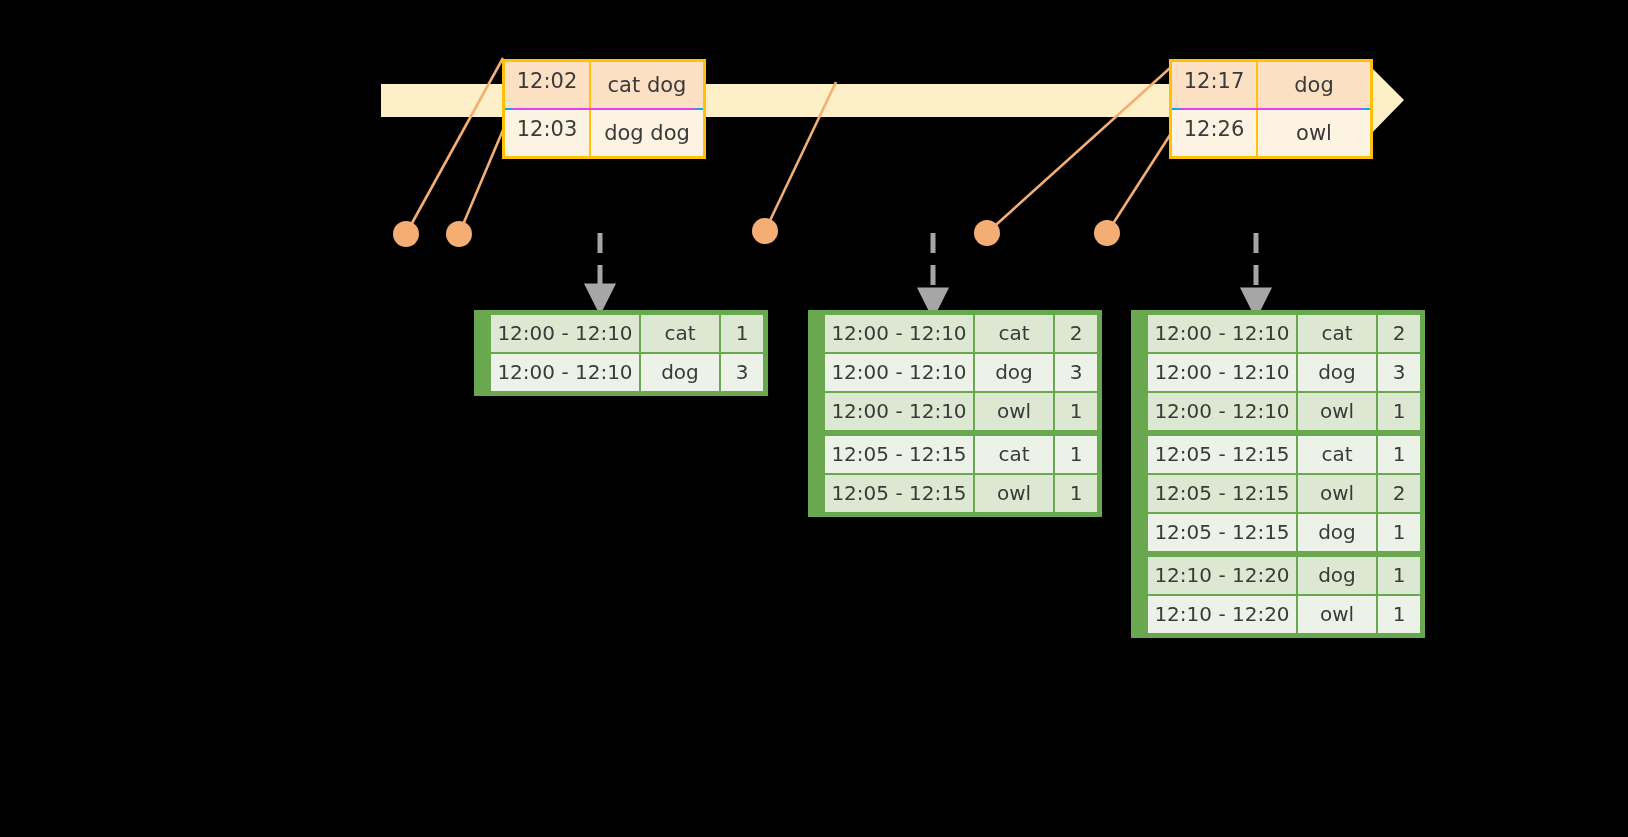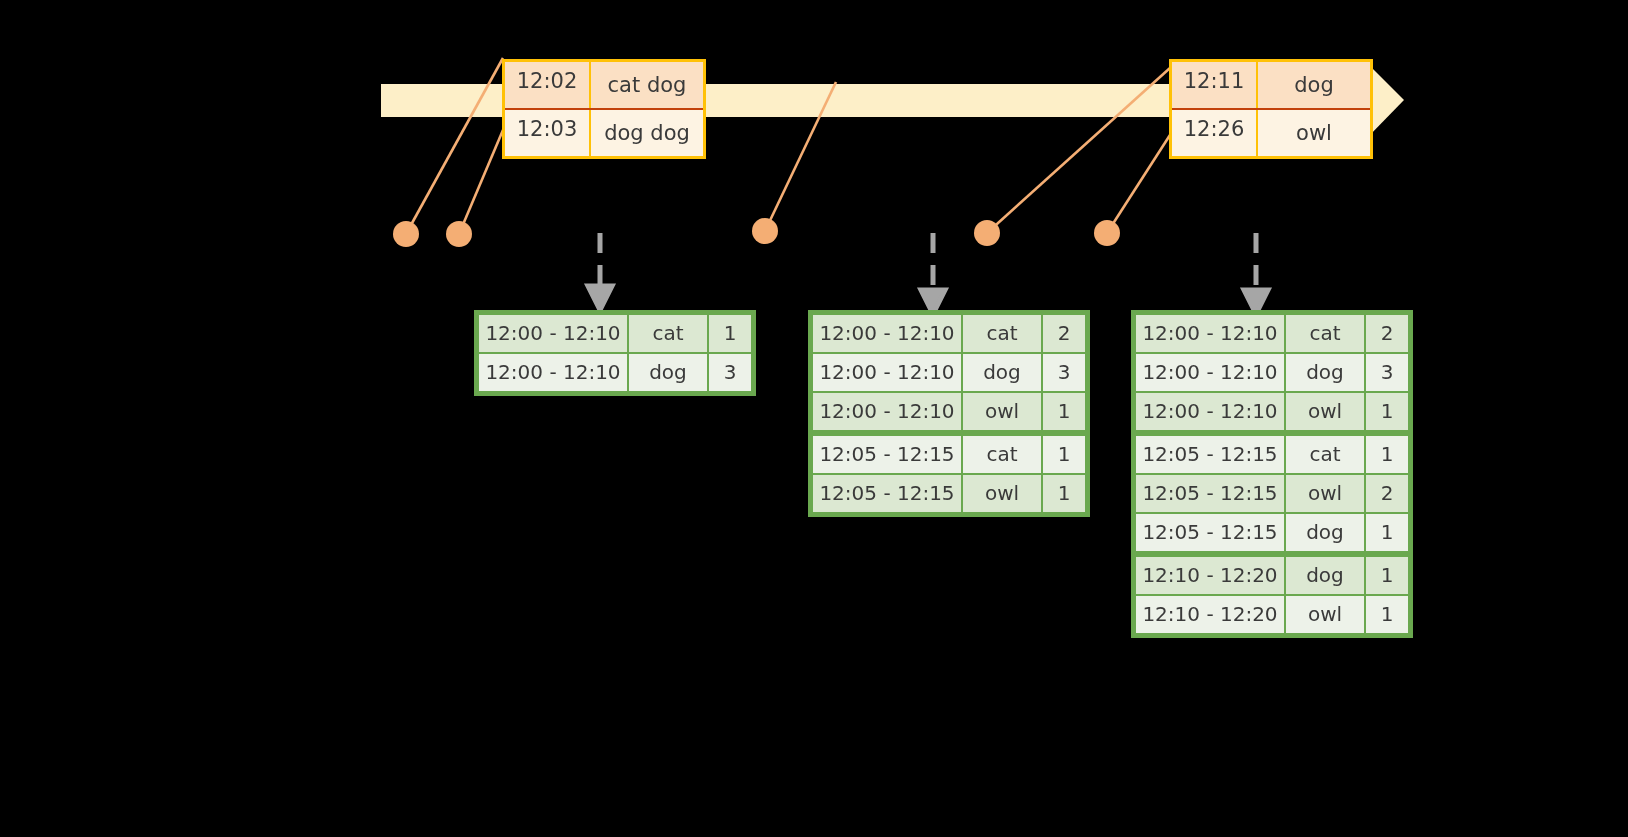--- a/index.html
+++ b/index.html
@@ -8,37 +8,37 @@
     font-family:"DejaVu Sans","Liberation Sans",sans-serif;
     color:#333;
   }
   #stage{position:absolute;inset:0;}
   svg.layer{position:absolute;left:0;top:0;width:1628px;height:837px;pointer-events:none;}
 
   
   .evt-group{position:absolute;border:3px solid #FFC107;background:#0ea5e9;
              box-sizing:border-box;}
   .evt-row{display:flex;align-items:stretch;}
-  .evt-row + .evt-row{border-top:2px solid #c2410c;}
+  .evt-row + .evt-row{border-top:2px solid #d946ef;border-radius:11px;}
   .evt-row.shade .evt-time,.evt-row.shade .evt-words{background:#FBE0C4;}
   .evt-time{width:86px;text-align:center;font-size:21px;line-height:38px;
             border-right:2px solid #FFC107;background:#FDF3E3;color:#3a3a3a;
             box-sizing:border-box;}
   .evt-words{text-align:center;font-size:21px;line-height:38px;background:#FDF3E3;
              color:#3a3a3a;box-sizing:border-box;padding:4px 12px;min-width:112px;}
 
   
   .res-table{position:absolute;border:4px solid #6AA84F;box-sizing:border-box;
              background:#6AA84F;}
   .res-row{display:flex;}
   .res-cell{font-size:20px;line-height:37px;text-align:center;color:#3a3a3a;
             box-sizing:border-box;border:1px solid #6AA84F;}
   .res-row.odd .res-cell{background:#DCE8D2;}
   .res-row.even .res-cell{background:#EDF2E9;}
-  .c-window{width:150px;}
+  .c-window{width:150px;margin-left:12px;}
   .c-word{width:80px;}
   .c-count{width:44px;}
   .gap-sep{height:4px;background:#6AA84F;}
 </style>
 </head>
 <body>
 
 <div id="stage">
 
   <svg class="layer">
@@ -81,21 +81,21 @@
     </div>
     <div class="evt-row">
       <div class="evt-time">12:03</div>
       <div class="evt-words">dog dog</div>
     </div>
   </div>
 
 
   <div class="evt-group" style="left:1169px;top:59px;">
     <div class="evt-row shade">
-      <div class="evt-time">12:11</div>
+      <div class="evt-time">12:17</div>
       <div class="evt-words">dog</div>
     </div>
     <div class="evt-row">
       <div class="evt-time">12:26</div>
       <div class="evt-words">owl</div>
     </div>
   </div>
 
   <div class="res-table" id="res0" style="left:474px;top:310px;">
       <div class="res-row odd">

